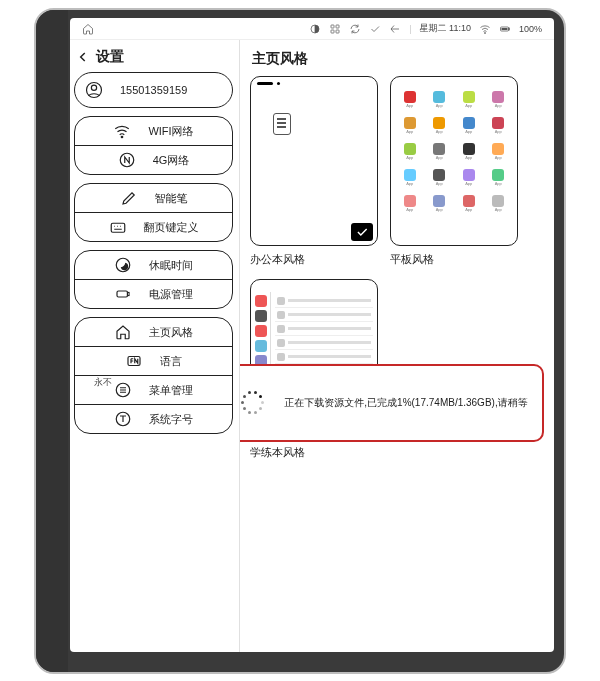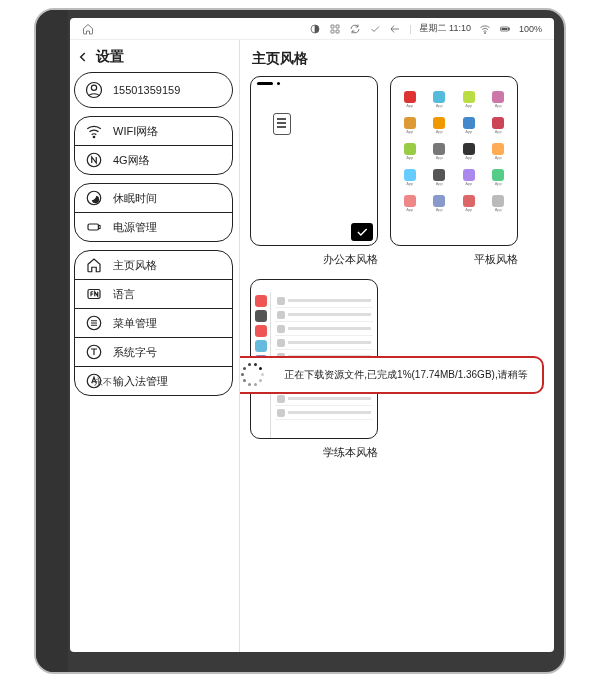--- a/index.html
+++ b/index.html
@@ -45,36 +45,36 @@
     width: 170px; flex-shrink: 0;
     border-right: 1px solid #e0e0e0;
     padding: 4px 6px 4px 4px;
     overflow: hidden;
   }
   .sb-header { display:flex; align-items:center; gap:6px; padding:4px 2px 6px 2px; }
   .sb-header .chev { width:14px;height:14px; }
   .sb-header .title { font-size: 14px; font-weight: 600; }
   .pill {
     border: 1.5px solid #222; border-radius: 16px;
-    padding: 5px 10px; display: flex; align-items: center; gap: 10px;
+    padding: 5px 10px; display: flex; align-items: center; gap: 17px;
     width: 100%;
   }
   .pill .picon { width:18px;height:18px; flex-shrink:0; display:flex;align-items:center;justify-content:center; }
   .pill .picon svg { width:18px;height:18px; stroke:#222; fill:none; stroke-width:1.6; }
   .pill.account .picon svg { width:26px;height:26px; }
   .pill.account { padding: 8px 10px; border-radius: 22px; }
   .pill .label { font-size: 11px; }
   .group { border:1.5px solid #222; border-radius: 16px; margin-top: 8px; overflow:hidden; }
-  .group .pill { border:none; border-radius:0; border-top:1px solid #222; }
+  .group .pill { border:none; border-radius:0; border-top:1px solid #222;justify-content:center; }
   .group .pill:first-child { border-top:none; }
   .group.first { margin-top: 8px; }
   .main { flex:1; padding: 8px 10px; position: relative; overflow:hidden; }
   .main-title { font-size: 14px; font-weight: 600; margin: 2px 0 8px 2px; }
   .themes { display:flex; flex-wrap:wrap; gap: 12px; }
-  .theme { display:flex; flex-direction:column; align-items:flex-end; }
+  .theme { display:flex; flex-direction:column; align-items:flex-start; }
   .thumb {
     width: 128px; height: 170px;
     border: 1.5px solid #222; border-radius: 10px;
     background: #fff; position: relative; overflow: hidden;
   }
   .thumb.small { height: 160px; }
   .theme-label { font-size: 11px; margin-top: 6px; }
   .check {
     position:absolute; right: 4px; bottom: 4px;
     width: 22px; height: 18px; background:#000; border-radius:3px;
@@ -95,23 +95,23 @@
   .app { display:flex;flex-direction:column;align-items:center;gap:1px;}
   .app .ic { width:12px;height:12px;border-radius:3px; }
   .app .lb { font-size:4px;color:#888;line-height:1;}
   .leftstrip { position:absolute; left:0;top:12px;bottom:0;width:20px;border-right:1px solid #ddd;}
   .leftstrip .ci{width:12px;height:12px;border-radius:3px;margin:3px auto;}
   .rcol { position:absolute; left:24px; right:4px; top:14px; bottom:4px; }
   .rcol .row{height:14px;border-bottom:1px solid #eee;display:flex;align-items:center;gap:3px;padding:0 2px;}
   .rcol .row .d{width:8px;height:8px;border-radius:2px;}
   .rcol .row .t{flex:1;height:3px;background:#ddd;}
   .toast {
-    position:absolute; left: -12px; right: 10px; top: 316px;
+    position:absolute; left: -12px; right: 10px; top: 324px;
     border: 2px solid #c62828; border-radius: 10px;
-    background: #fff; padding: 4px 10px;
+    background: #fff; padding: 24px 10px;
     display:flex; align-items:center; gap: 14px;
     z-index: 50;
   }
   .spinner { width:26px;height:26px; position:relative; flex-shrink:0;}
   .spinner .dot{position:absolute;width:3px;height:3px;background:#000;border-radius:50%;}
   .toast-text { font-size: 10px; text-align:center; flex:1; line-height:1.4;}
   .trunc { position:absolute; left:58px; top:356px; font-size:9px; color:#444;margin-top:10px; }
 </style>
 </head>
 <body>
@@ -214,20 +214,39 @@
                     <path d="M9 16V8l6 8V8"></path>
                   </svg>
                 </span>
                 <span class="label">4G网络</span>
               </div>
             </div>
             <div class="group">
               <div class="pill">
                 <span class="picon">
                   <svg viewBox="0 0 24 24">
+                    <path d="M4 20l4-1 11-11-3-3L5 16z"></path>
+                  </svg>
+                </span>
+                <span class="label">智能笔</span>
+              </div>
+              <div class="pill">
+                <span class="picon">
+                  <svg viewBox="0 0 24 24">
+                    <rect x="3" y="7" width="18" height="12" rx="2"></rect>
+                    <path d="M7 11h1M11 11h1M15 11h1M7 15h10"></path>
+                  </svg>
+                </span>
+                <span class="label">翻页键定义</span>
+              </div>
+            </div>
+            <div class="group">
+              <div class="pill">
+                <span class="picon">
+                  <svg viewBox="0 0 24 24">
                     <circle cx="12" cy="12" r="9"></circle>
                     <path d="M15 9a5 5 0 1 1-6 6 7 7 0 0 0 6-6z" fill="#222" stroke="none"></path>
                   </svg>
                 </span>
                 <span class="label">休眠时间</span>
               </div>
               <div class="pill">
                 <span class="picon">
                   <svg viewBox="0 0 24 24">
                     <rect x="4" y="8" width="14" height="8" rx="2"></rect>
@@ -265,29 +284,20 @@
                 <span class="label">菜单管理</span>
               </div>
               <div class="pill">
                 <span class="picon">
                   <svg viewBox="0 0 24 24">
                     <circle cx="12" cy="12" r="9"></circle>
                     <path d="M8 8h8M12 8v8"></path>
                   </svg>
                 </span>
                 <span class="label">系统字号</span>
-              </div>
-              <div class="pill">
-                <span class="picon">
-                  <svg viewBox="0 0 24 24">
-                    <circle cx="12" cy="12" r="9"></circle>
-                    <path d="M9 15l3-8 3 8M10 13h4"></path>
-                  </svg>
-                </span>
-                <span class="label">输入法管理</span>
               </div>
             </div>
           </div>
         <div class="trunc">永不</div>
       </div>
 
       <div class="main">
         <div class="main-title">主页风格</div>
         <div class="themes">
 

